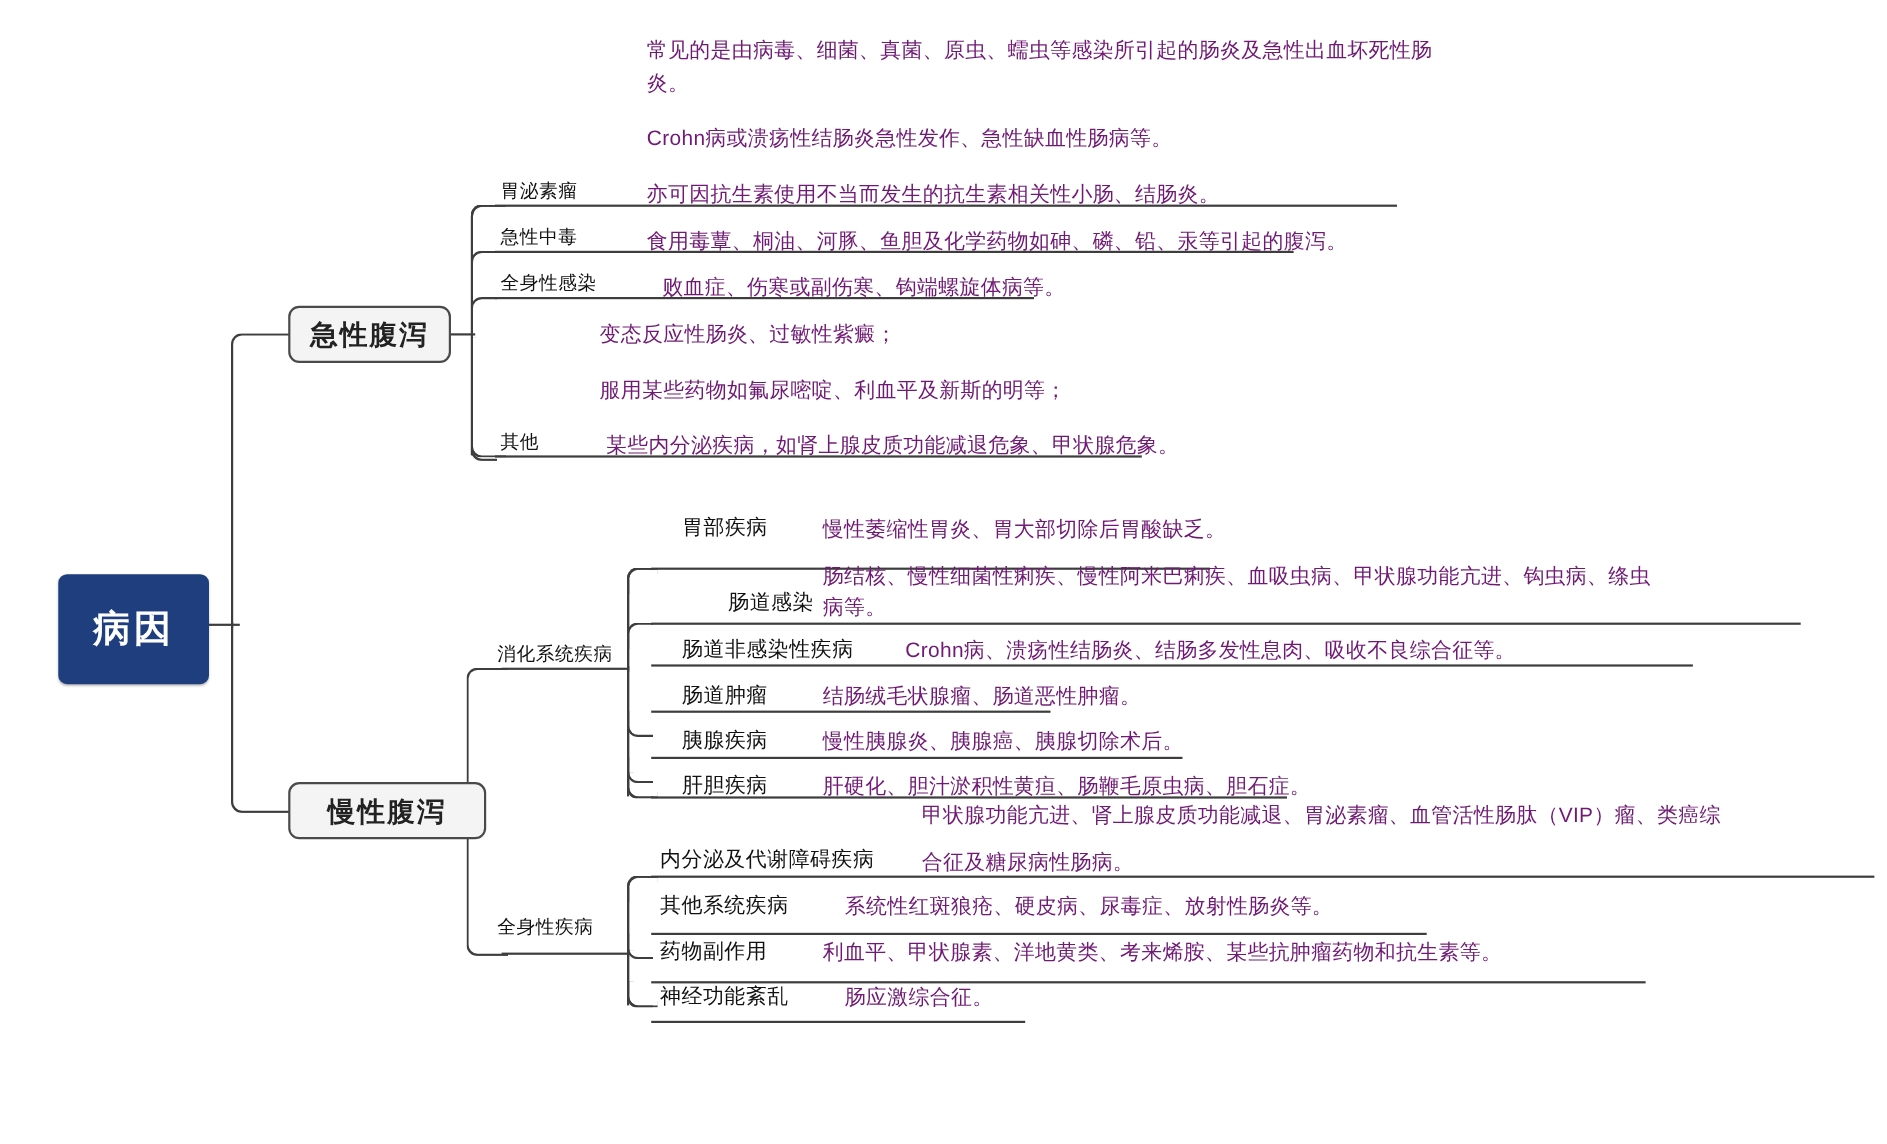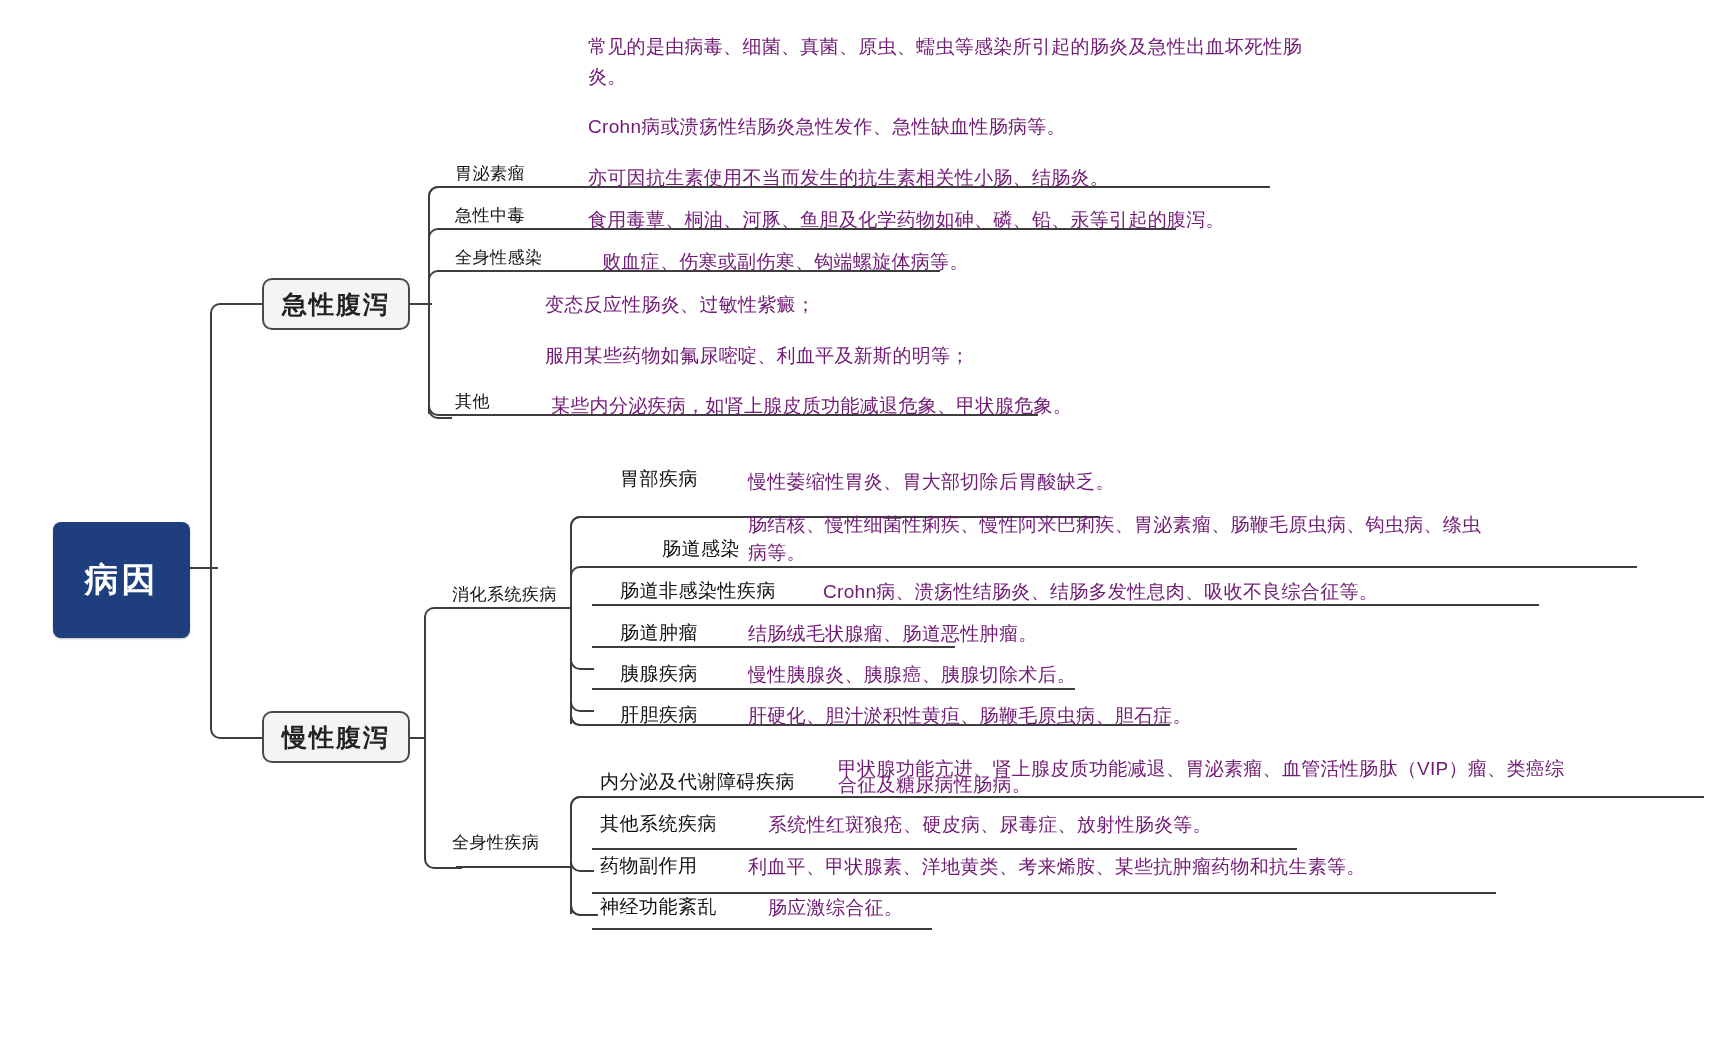--- a/index.html
+++ b/index.html
@@ -155,29 +155,29 @@
   <div class="underline" style="left:592px; top:604px; width:947px;"></div>
   <div class="underline" style="left:592px; top:646px; width:363px;"></div>
   <div class="underline" style="left:592px; top:688px; width:483px;"></div>
   <div class="underline" style="left:592px; top:724px; width:578px;"></div>
 
   <div class="underline" style="left:592px; top:796px; width:1112px;"></div>
   <div class="underline" style="left:592px; top:848px; width:705px;"></div>
   <div class="underline" style="left:592px; top:892px; width:904px;"></div>
   <div class="underline" style="left:592px; top:928px; width:340px;"></div>
 
-  <div class="node node-root" style="left:53px; top:522px; width:137px; height:116px;">
+  <div class="node node-root" style="left:53px; top:522px; width:137px; height:100px;">
     <span>病因</span>
   </div>
 
   <div class="node node-l1" style="left:262px; top:278px; width:148px; height:52px;">
     <span>急性腹泻</span>
   </div>
 
-  <div class="node node-l1" style="left:262px; top:711px; width:148px; height:52px;">
+  <div class="node node-l1" style="left:262px; top:711px; width:180px; height:52px;">
     <span>慢性腹泻</span>
   </div>
 
   <div class="label" style="left:455px; top:163px;">
     <span>胃泌素瘤</span>
   </div>
   <div class="desc" style="left:588px; top:32px;">
     <span>常见的是由病毒、细菌、真菌、原虫、蠕虫等感染所引起的肠炎及急性出血坏死性肠</span>
   </div>
   <div class="desc" style="left:588px; top:62px;">
@@ -225,21 +225,21 @@
     <span>胃部疾病</span>
   </div>
   <div class="desc" style="left:748px; top:467px;">
     <span>慢性萎缩性胃炎、胃大部切除后胃酸缺乏。</span>
   </div>
 
   <div class="label big" style="left:620px; top:536px;margin-left:42px;">
     <span>肠道感染</span>
   </div>
   <div class="desc" style="left:748px; top:510px;">
-    <span>肠结核、慢性细菌性痢疾、慢性阿米巴痢疾、胃泌素瘤、肠鞭毛原虫病、钩虫病、绦虫</span>
+    <span>肠结核、慢性细菌性痢疾、慢性阿米巴痢疾、血吸虫病、甲状腺功能亢进、钩虫病、绦虫</span>
   </div>
   <div class="desc" style="left:748px; top:538px;">
     <span>病等。</span>
   </div>
 
   <div class="label big" style="left:620px; top:578px;">
     <span>肠道非感染性疾病</span>
   </div>
   <div class="desc" style="left:823px; top:577px;">
     <span>Crohn病、溃疡性结肠炎、结肠多发性息肉、吸收不良综合征等。</span>
@@ -266,21 +266,21 @@
     <span>肝硬化、胆汁淤积性黄疸、肠鞭毛原虫病、胆石症。</span>
   </div>
 
   <div class="label" style="left:452px; top:832px;">
     <span>全身性疾病</span>
   </div>
 
   <div class="label big" style="left:600px; top:769px;">
     <span>内分泌及代谢障碍疾病</span>
   </div>
-  <div class="desc" style="left:838px; top:754px;text-align:right;">
+  <div class="desc" style="left:838px; top:727px;text-align:right;">
     <span>甲状腺功能亢进、肾上腺皮质功能减退、胃泌素瘤、血管活性肠肽（VIP）瘤、类癌综</span>
   </div>
   <div class="desc" style="left:838px; top:770px;">
     <span>合征及糖尿病性肠病。</span>
   </div>
 
   <div class="label big" style="left:600px; top:811px;">
     <span>其他系统疾病</span>
   </div>
   <div class="desc" style="left:768px; top:810px;">

